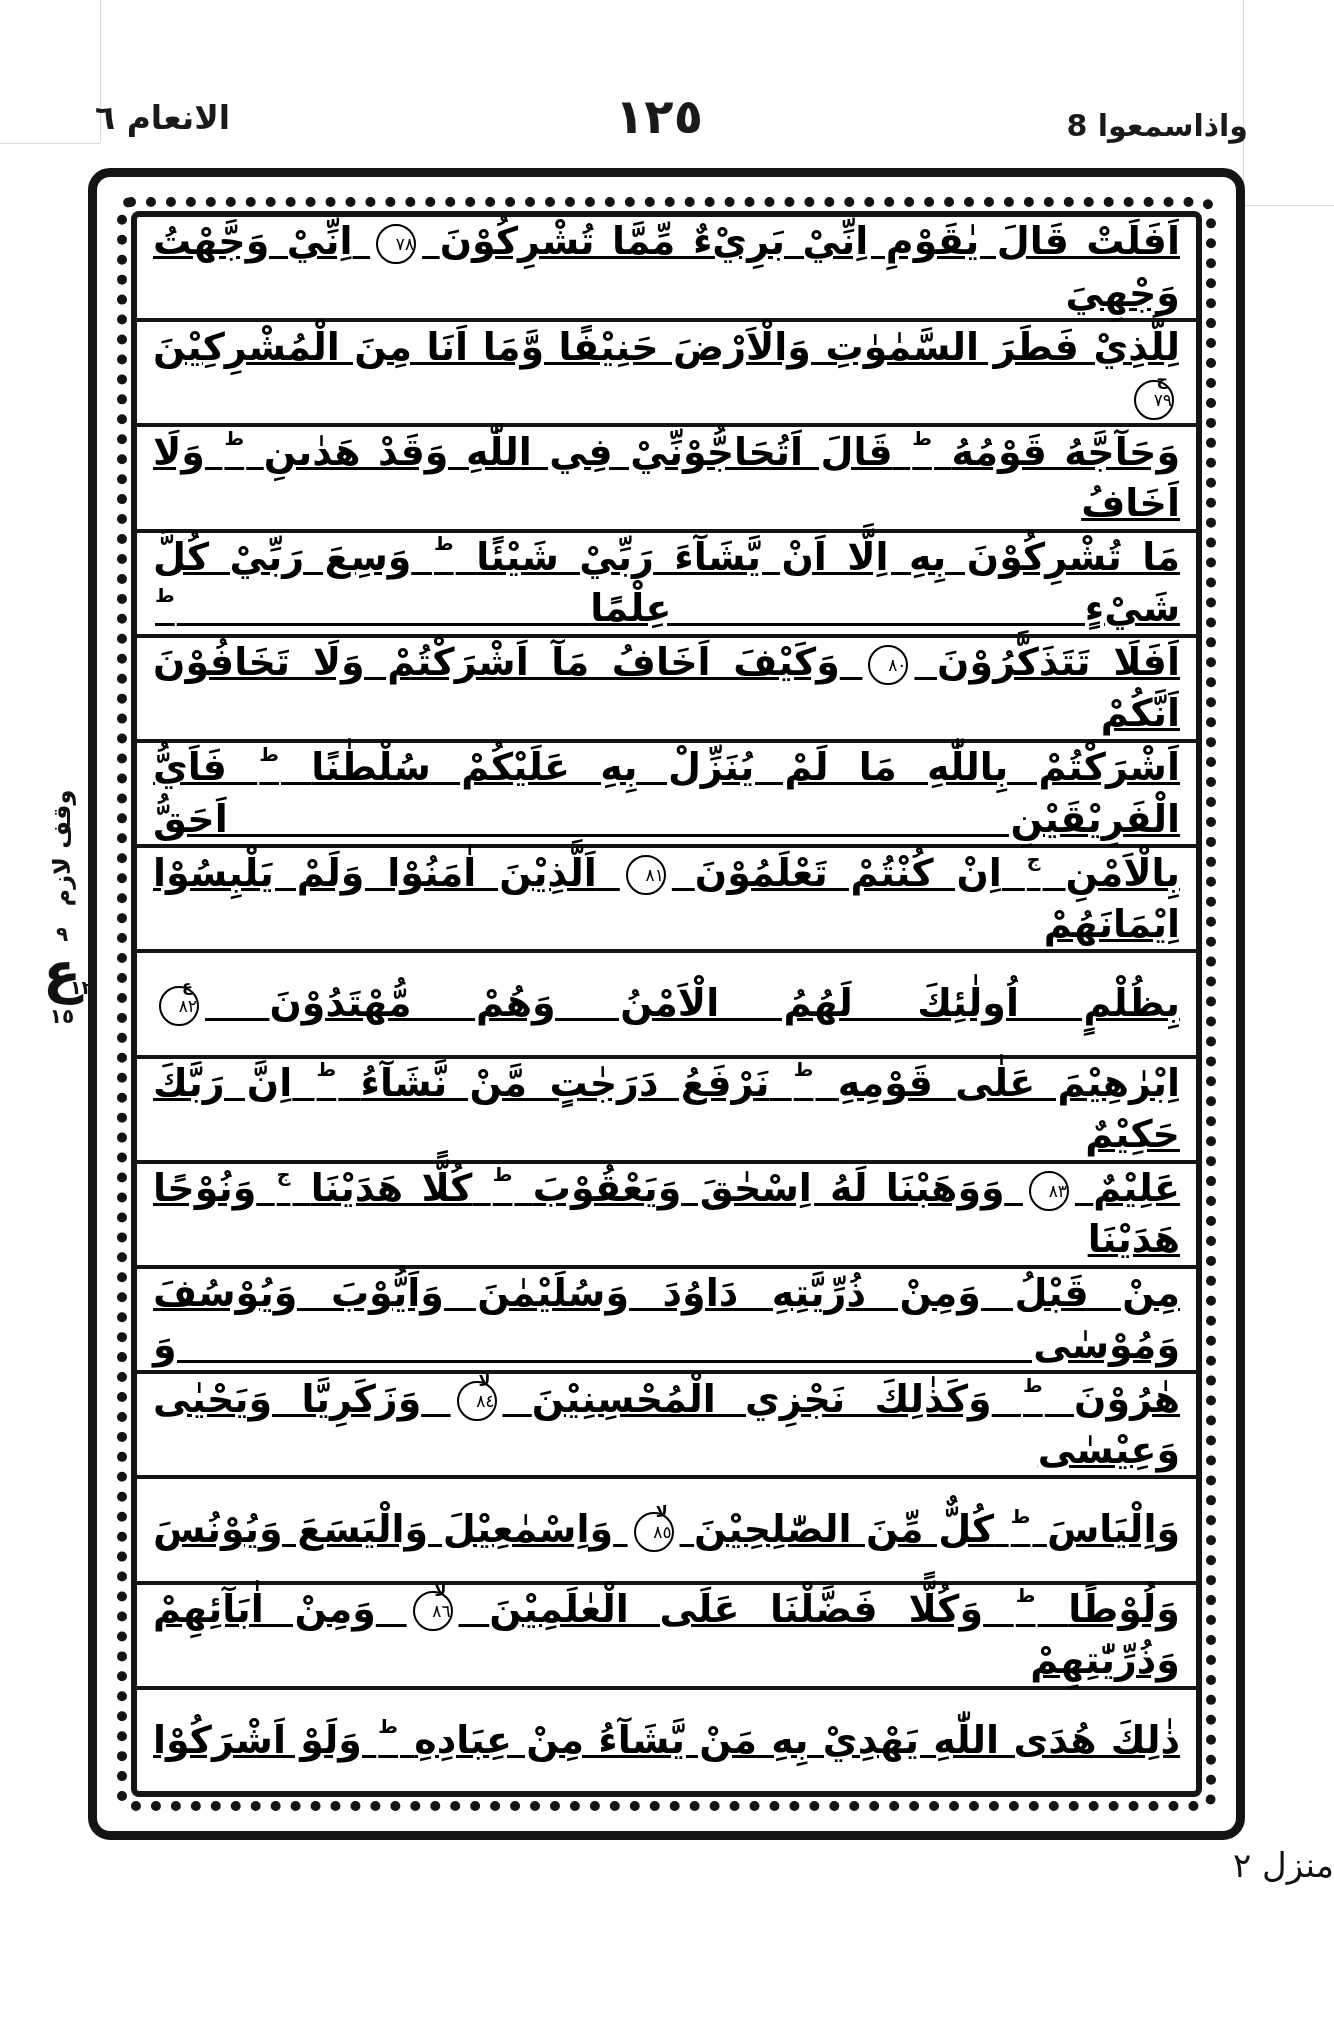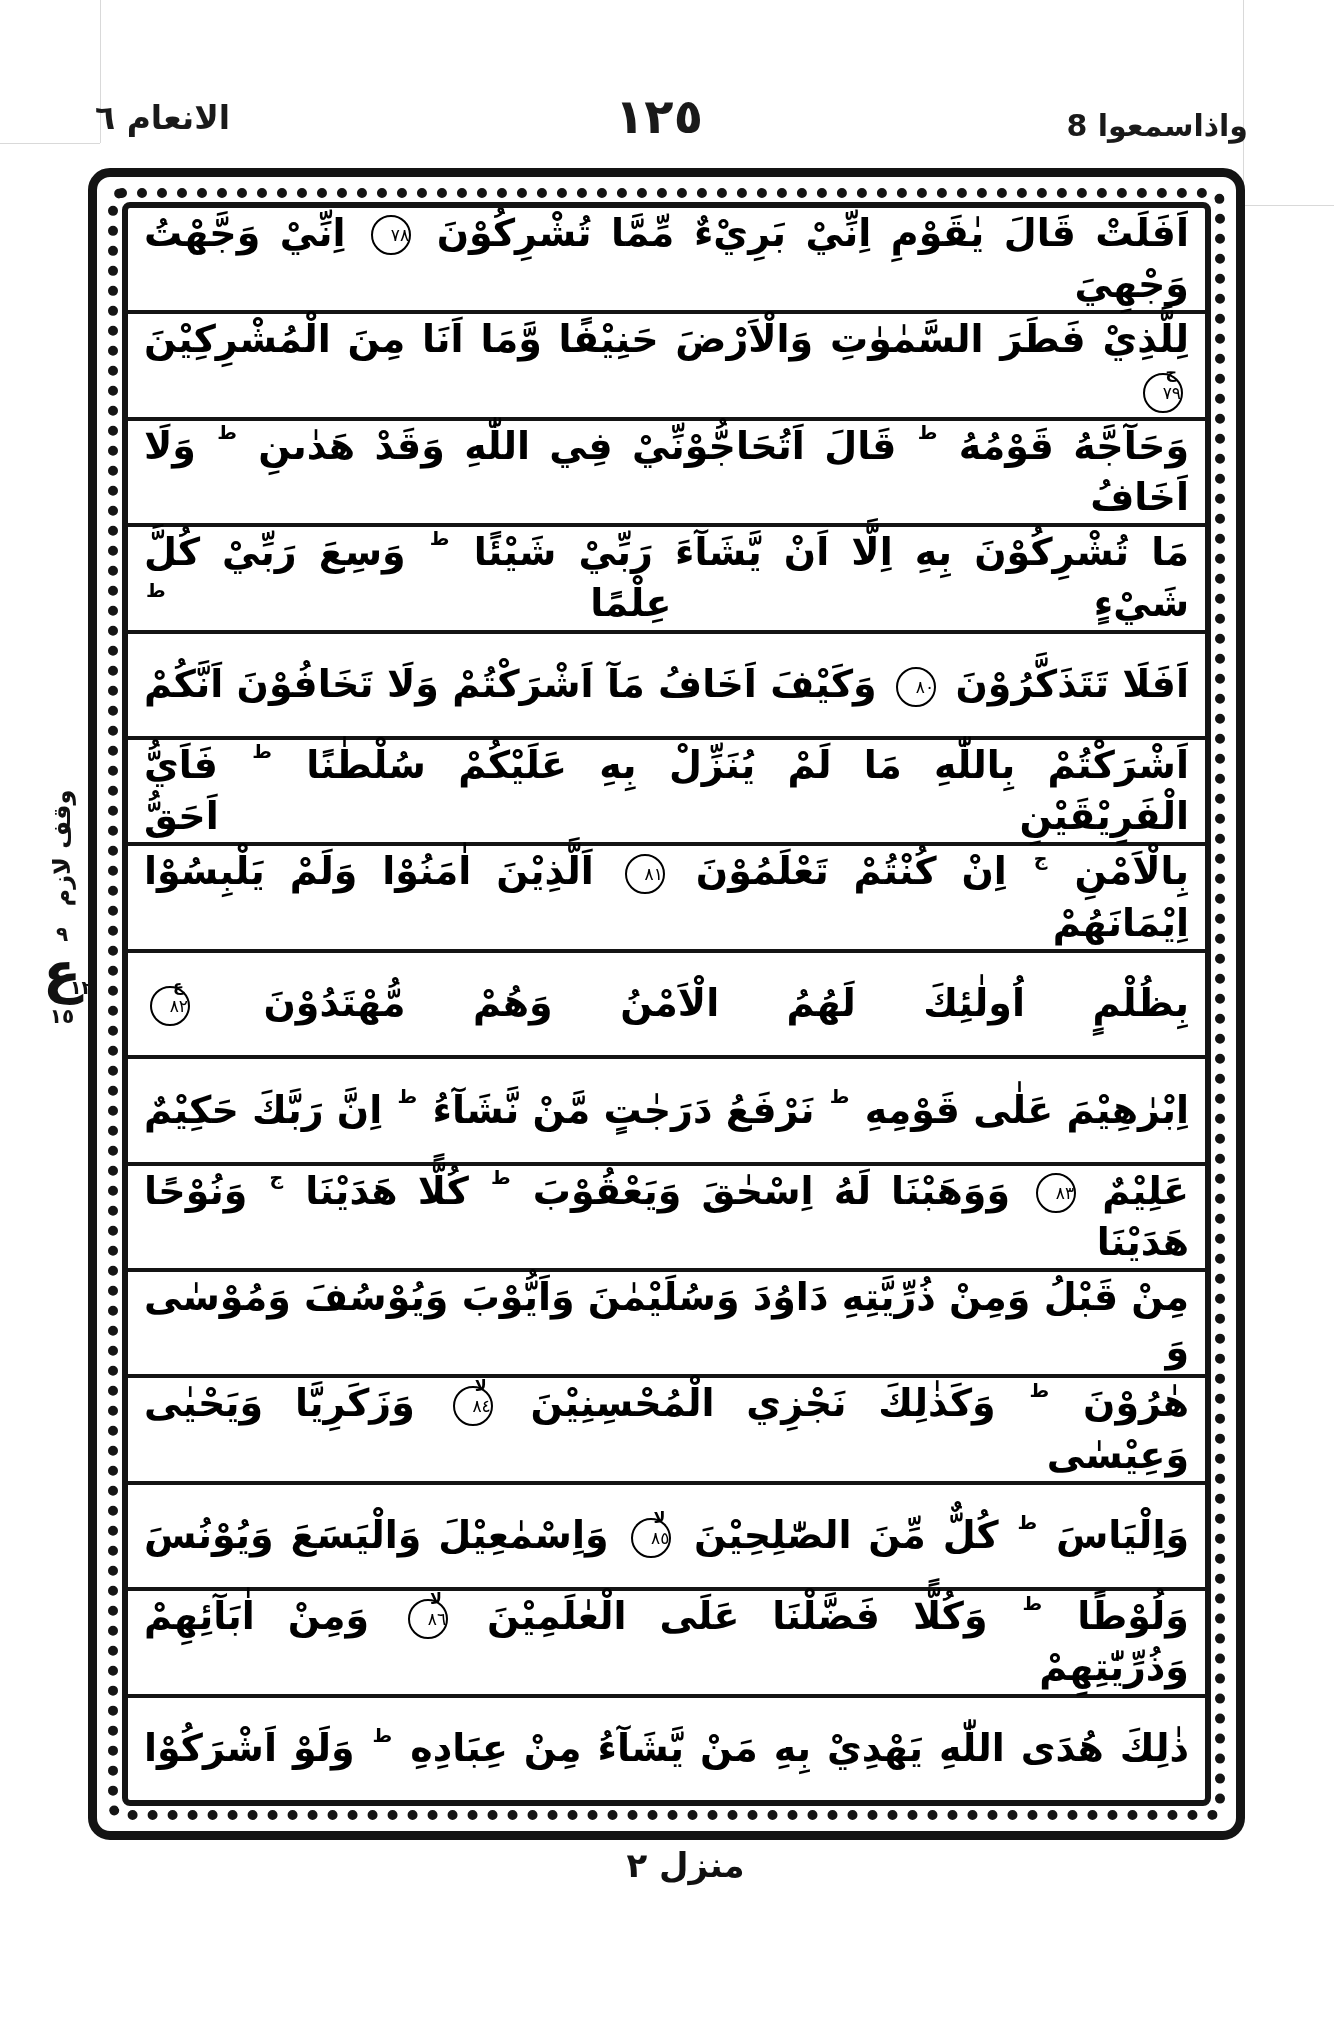--- a/index.html
+++ b/index.html
@@ -21,21 +21,21 @@
 
   
   .hdr { position:absolute; direction:rtl; font-weight:bold; color:#1a1a1a; white-space:nowrap; }
   .hdr-surah { left:95px; top:98px;  font-size:33px; }
   .hdr-page  { left:0; right:16px; top:88px; text-align:center; font-size:48px; letter-spacing:2px; }
   .hdr-juz   { right:86px; top:108px; font-size:30px; }
 
   
   .frame-outer {
     position:absolute; left:88px; top:168px; width:1157px; height:1672px;
-    border:9px solid #141414; border-radius:22px; padding:11px;
+    border:9px solid #141414; border-radius:22px; padding:20px;text-decoration:underline;
   }
   .frame-bead {
     width:100%; height:100%;
     border:10px dotted #141414; border-radius:14px; padding:4px;
   }
   .frame-inner {
     width:100%; height:100%;
     border:6px solid #141414; border-radius:8px;
     overflow:hidden;
     display:flex; flex-direction:column;
@@ -79,22 +79,22 @@
   .waqf-note { transform:rotate(-90deg); white-space:nowrap; font-size:24px; font-weight:bold; }
   .m-num-top { font-size:20px; font-weight:bold; margin-top:-4px; }
   .ruku-wrap { position:relative; margin-top:-2px; }
   .ruku-ain { font-size:56px; font-weight:bold; line-height:1; }
   .ruku-num { position:absolute; right:-12px; bottom:2px; font-size:19px; font-weight:bold; }
   .m-num-bottom { font-size:20px; font-weight:bold; margin-top:4px; }
 
   
   .footer-manzil {
     position:absolute; left:0; right:0; top:1845px;
-    text-align:center; direction:rtl;
-    font-size:34px; font-weight:bold; color:#111;padding-left:37px;
+    direction:rtl;
+    font-size:34px; font-weight:normal; color:#111;padding-left:37px;
   }
 </style>
 </head>
 <body>
 
 <div class="page">
 
   <div class="guide v-left"></div>
   <div class="guide h-left"></div>
   <div class="guide v-right"></div>

